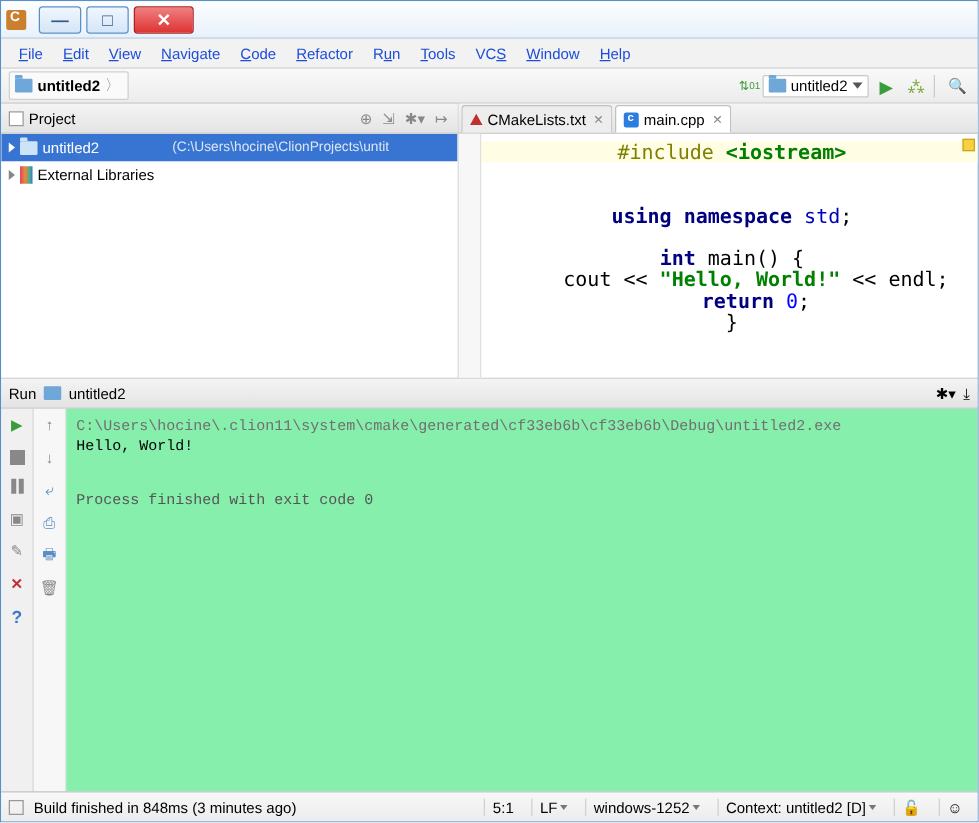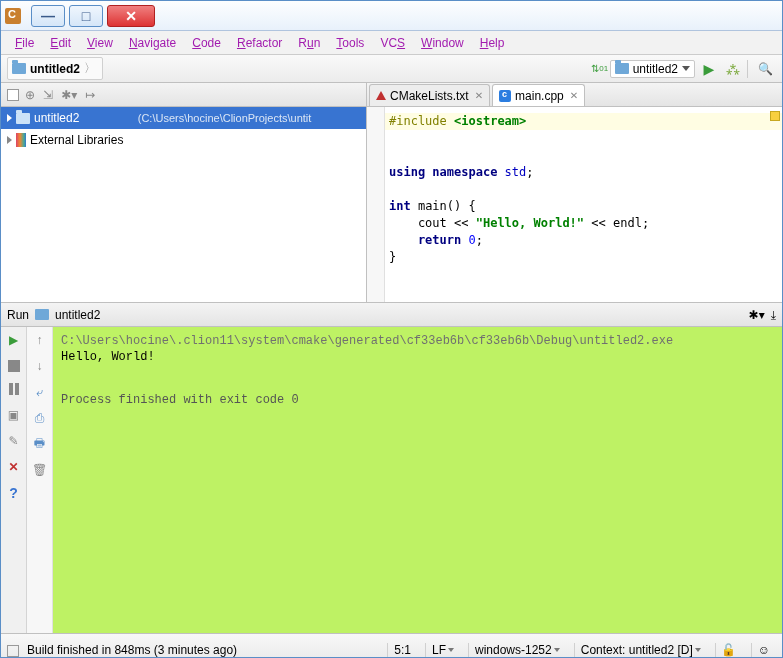--- a/index.html
+++ b/index.html
@@ -10,21 +10,21 @@
 .titlebar { height: 30px; background: linear-gradient(#fdfeff, #e8f1fb); display: flex; align-items: center; padding: 0 4px; border-bottom: 1px solid #b0c4de; }
 .titlebar .app-icon { width: 16px; height: 16px; margin-right: 6px; background: #c97f2e; border-radius: 2px; position: relative; }
 .titlebar .app-icon::after { content: "C"; position: absolute; color: #fff; font-size: 11px; font-weight: bold; left: 3px; top: 0; }
 .titlebar .title-text { flex: 1; color: #333; font-size: 12px; }
 .win-ctrl { display: flex; }
 .win-btn { width: 34px; height: 22px; border: 1px solid #5a8ec7; border-radius: 3px; margin-left: 4px; background: linear-gradient(#f0f6fd,#d5e6f8); display: flex; align-items: center; justify-content: center; color: #3a5a8a; font-size: 14px; font-weight: bold; }
 .win-btn.close { background: linear-gradient(#f08080,#d33); border-color: #b02020; color: #fff; width: 48px; }
 
 
 .menubar { height: 24px; display: flex; align-items: center; padding: 0 8px; gap: 4px; background: #f2f2f2; border-bottom: 1px solid #ccc; }
-.menuitem { padding: 2px 6px; color: #a21caf; cursor: default; }
+.menuitem { padding: 2px 6px; color: #1d4ed8; cursor: default; }
 .menuitem u { text-decoration: underline; }
 
 
 .navbar { height: 28px; background: linear-gradient(#f9f9f9,#ececec); border-bottom: 1px solid #c0c0c0; display: flex; align-items: center; padding: 0 6px; }
 .crumb { display: inline-flex; align-items: center; gap: 4px; padding: 2px 6px 2px 4px; border: 1px solid #d0d0d0; border-radius: 2px; background: #fafafa; }
 .crumb .folder-icon { width: 14px; height: 11px; background: #6fa8d8; border-radius: 1px; position: relative; }
 .crumb .folder-icon::before { content:""; position:absolute; top:-3px; left:0; width:6px; height:3px; background:#6fa8d8; border-radius:1px 1px 0 0; }
 .crumb b { font-weight: bold; }
 .nav-spacer { flex: 1; }
 .tb-icon { width: 20px; height: 20px; display: inline-flex; align-items: center; justify-content: center; color: #666; margin-left: 4px; }
@@ -60,21 +60,21 @@
 
 
 .editor { flex:1; display:flex; flex-direction:column; background:#fff; }
 .tabs { height:24px; background: linear-gradient(#f4f4f4,#e4e4e4); border-bottom:1px solid #c0c0c0; display:flex; align-items:flex-end; padding-left:2px;}
 .tab { height:22px; border:1px solid #c0c0c0; border-bottom:none; background:#ededed; display:flex; align-items:center; padding:0 6px; gap:4px; margin-right:2px; border-radius:3px 3px 0 0;}
 .tab.active{ background:#fff; }
 .tab .x{ color:#888; font-size:10px; margin-left:2px;}
 .tab .cmake-ico{ width:0;height:0;border-left:5px solid transparent;border-right:5px solid transparent;border-bottom:9px solid #c03030;}
 .tab .cpp-ico{ width:12px;height:12px;background:#2b7de0;border-radius:2px;position:relative;}
 .tab .cpp-ico::after{content:"c";position:absolute;color:#fff;font-size:9px;left:3px;top:-1px;font-weight:bold;}
-.code { flex:1; padding:6px 0 6px 8px; font-family: Consolas, "Courier New", monospace; font-size:12px; line-height:17px; position:relative;}
+.code { flex:1; padding:6px 0 6px 8px; font-family: Consolas, "Courier New", monospace; font-size:16px; line-height:17px; position:relative;text-align:center;}
 .code .gutter{ position:absolute; left:0; top:0; bottom:0; width:18px; background:#f7f7f7; border-right:1px solid #e0e0e0;}
 .code pre{ margin-left:14px; white-space:pre; }
 .hl-line{ background:#fffde3; display:block; padding-left:14px; margin-left:-14px;}
 .kw{ color:#000080; font-weight:bold;}
 .mac{ color:#808000;}
 .str{ color:#008000; font-weight:bold;}
 .inc{ color:#008000; font-weight:bold;}
 .typ{ color:#0000c0;}
 .num{ color:#0000ff;}
 .warn{ position:absolute; right:2px; top:4px; width:10px;height:10px; background:#f8d040; border:1px solid #c7a820;}
@@ -87,26 +87,26 @@
 .run-tb{ width:26px; background:#f0f0f0; border-right:1px solid #d4d4d4; display:flex; flex-direction:column; align-items:center; padding-top:4px; gap:8px;}
 .run-tb2{ width:26px; background:#f7f7f7; border-right:1px solid #e0e0e0; display:flex; flex-direction:column; align-items:center; padding-top:4px; gap:8px;}
 .tbi{ width:18px;height:18px; display:flex;align-items:center;justify-content:center; font-size:12px;}
 .tbi.play{ color:#3a9c3a;}
 .tbi.stop{ width:12px;height:12px;background:#888;margin-top:3px;}
 .tbi.pause{ display:flex;gap:2px;}
 .tbi.pause span{width:4px;height:12px;background:#888;}
 .tbi.x{ color:#c03030; font-weight:bold;}
 .tbi.q{ color:#3874d1; font-weight:bold; font-size:14px;}
 .tbi.up,.tbi.dn{ color:#888;}
-.console{ flex:1; padding:6px 8px; font-family:Consolas,"Courier New",monospace; font-size:12px; line-height:16px; background:#bef264; overflow:hidden;}
+.console{ flex:1; padding:6px 8px; font-family:Consolas,"Courier New",monospace; font-size:12px; line-height:16px; background:#86efac; overflow:hidden;}
 .console .path{ color:#707070;}
 .console .exit{ color:#555;margin-top:27px;}
 
 
-.status{ height:24px; border-top:1px solid #c0c0c0; background:linear-gradient(#f8f8f8,#ececec); display:flex; align-items:flex-end; padding:0 6px; gap:8px; font-size:12px;}
+.status{ height:24px; border-top:1px solid #c0c0c0; background:linear-gradient(#f8f8f8,#ececec); display:flex; align-items:center; padding:0 6px; gap:8px; font-size:12px;}
 .status .msg{ flex:1;}
 .status .cell{ border-left:1px solid #d0d0d0; padding:0 6px; display:flex;align-items:center;gap:2px;}
 .mini-tri{width:0;height:0;border-left:3px solid transparent;border-right:3px solid transparent;border-top:4px solid #777;}
 </style>
 </head>
 <body>
 
 <div class="win">
 
   <div class="titlebar">
@@ -148,20 +148,21 @@
     <span class="tb-icon run-icon">▶</span>
     <span class="tb-icon bug-icon">⁂</span>
     <span style="width:1px;height:18px;background:#ccc;margin:0 4px;"></span>
     <span class="tb-icon search-icon">🔍</span>
   </div>
 
   <div class="middle">
     <div class="projpanel">
       <div class="projheader">
         <span class="hdr-icon"></span>
+        <span class="hdr-lbl">Project</span>
         <span class="hicon">⊕</span>
         <span class="hicon">⇲</span>
         <span class="hicon">✱▾</span>
         <span class="hicon">↦</span>
       </div>
       <div class="tree">
         <div class="tree-row sel">
           <span class="tw"></span>
           <span class="fld"></span>
           <span>untitled2</span>&nbsp;

